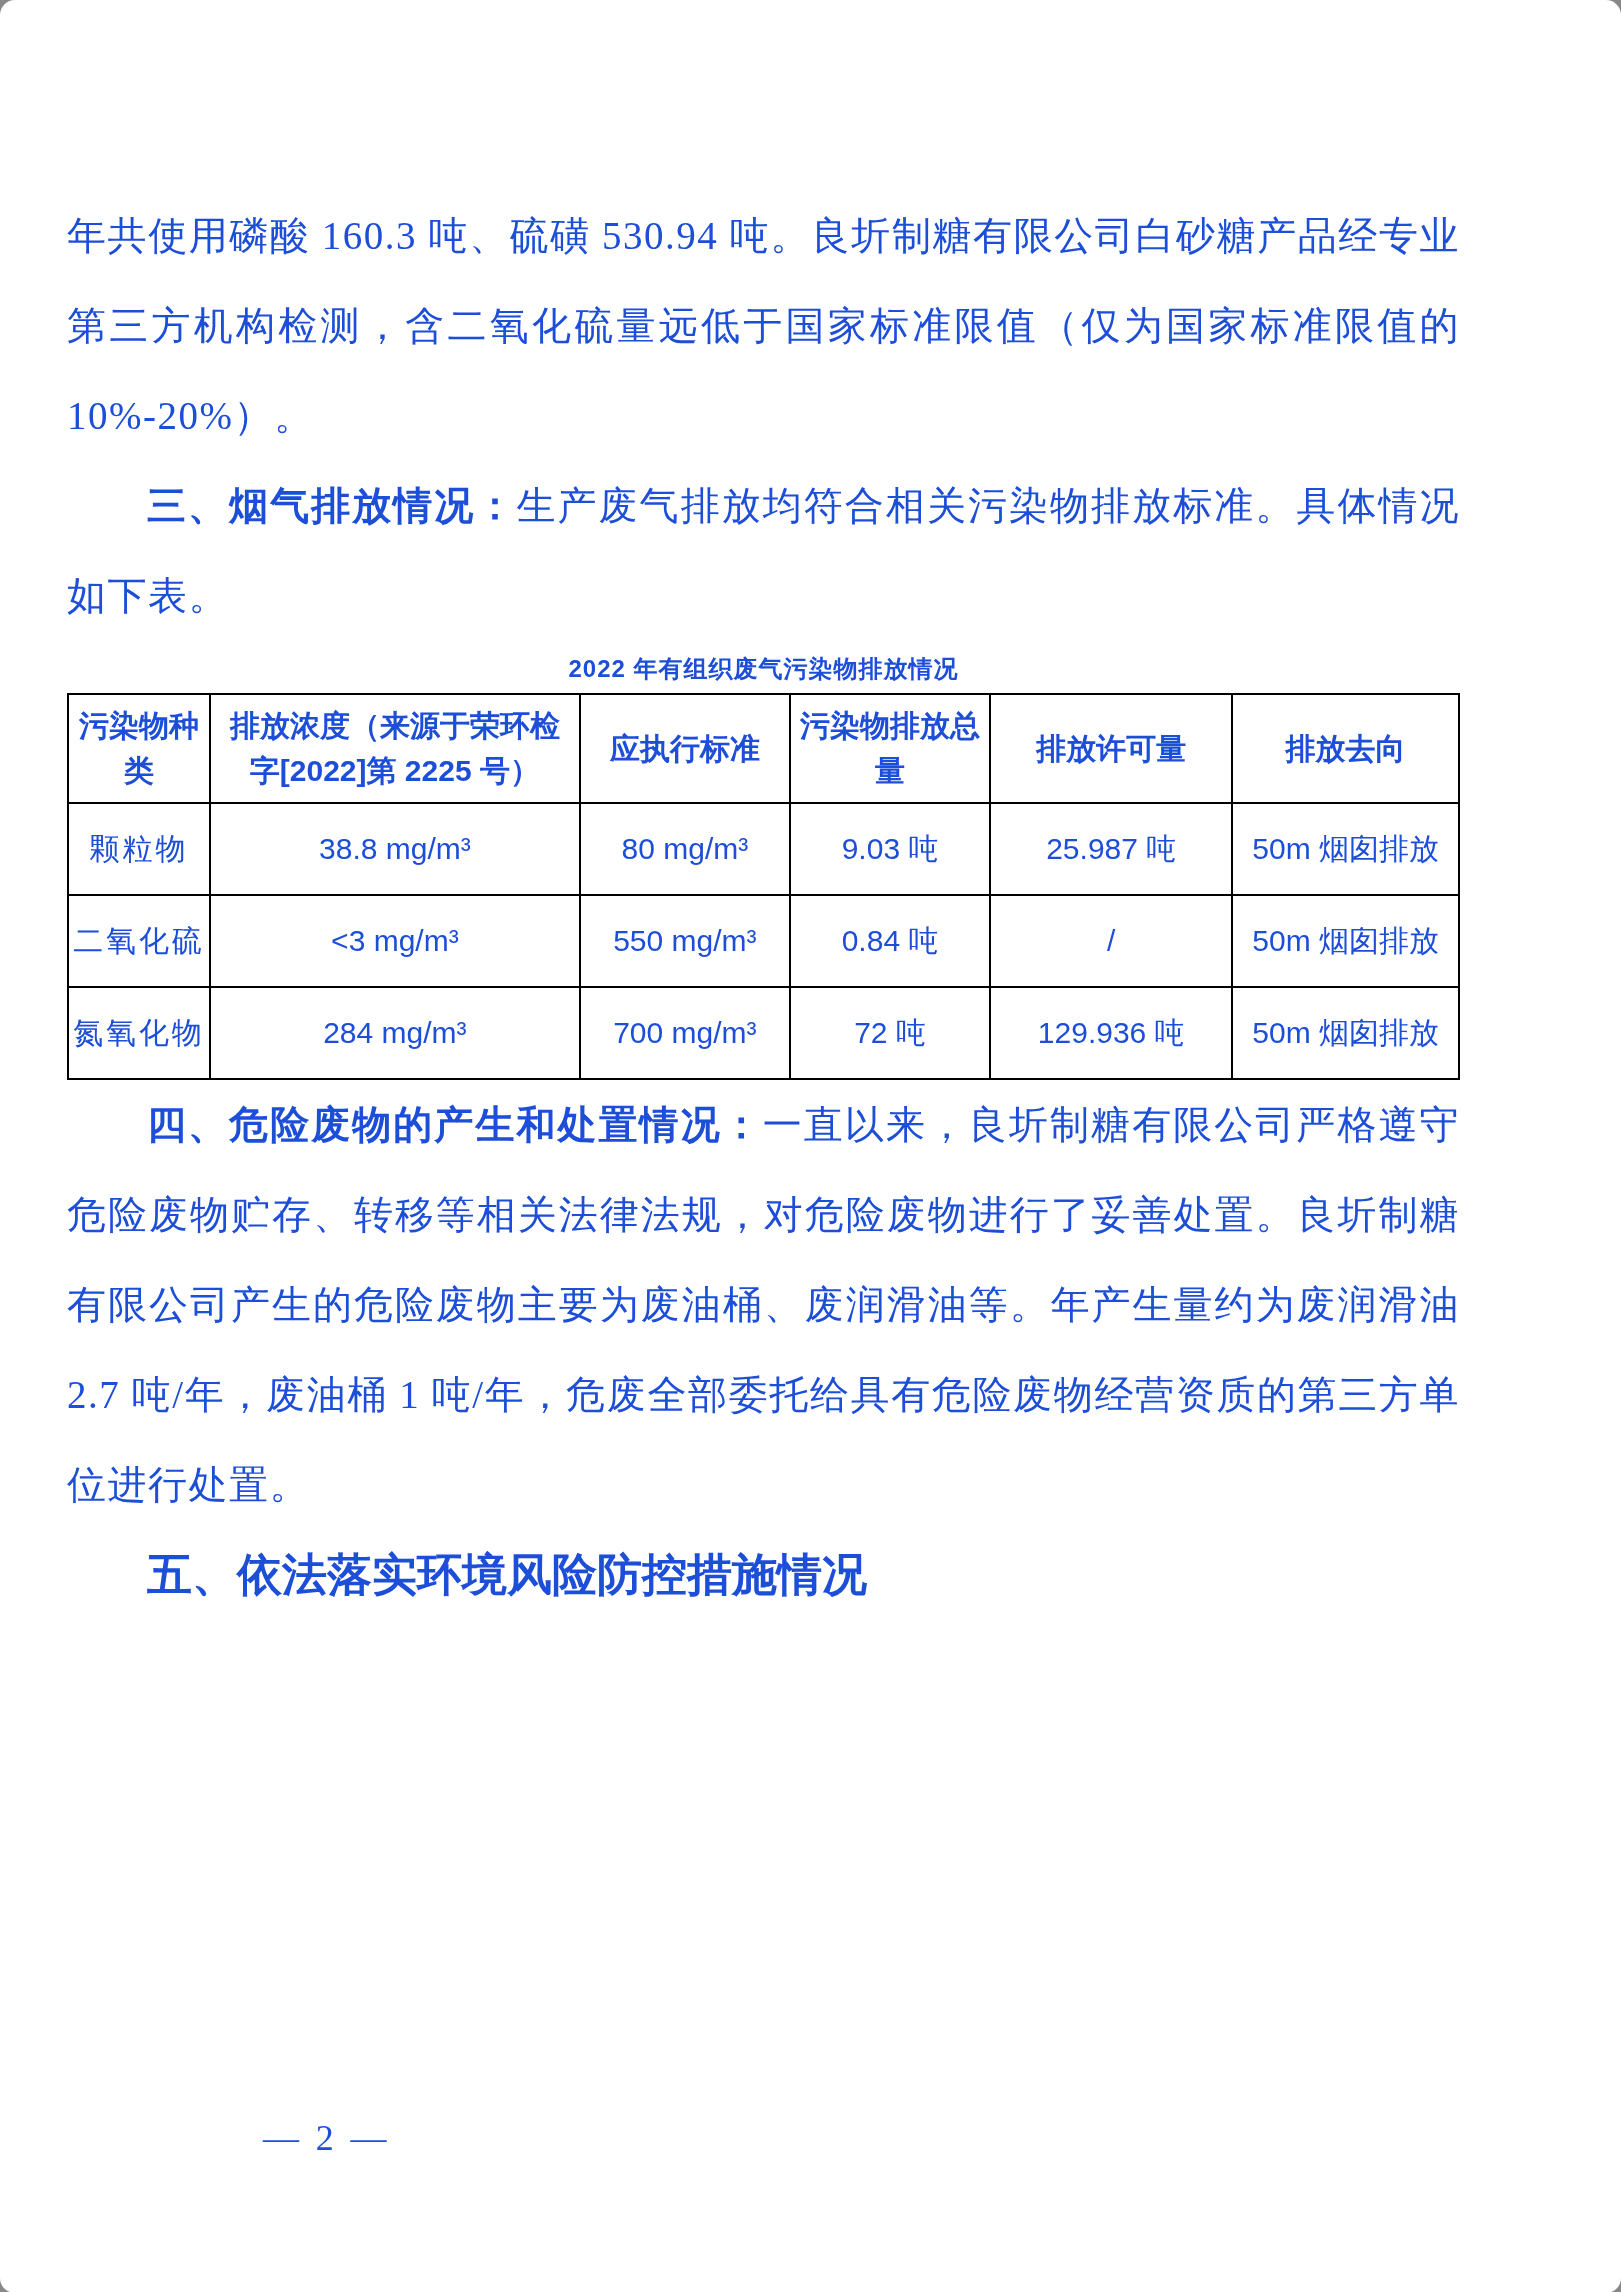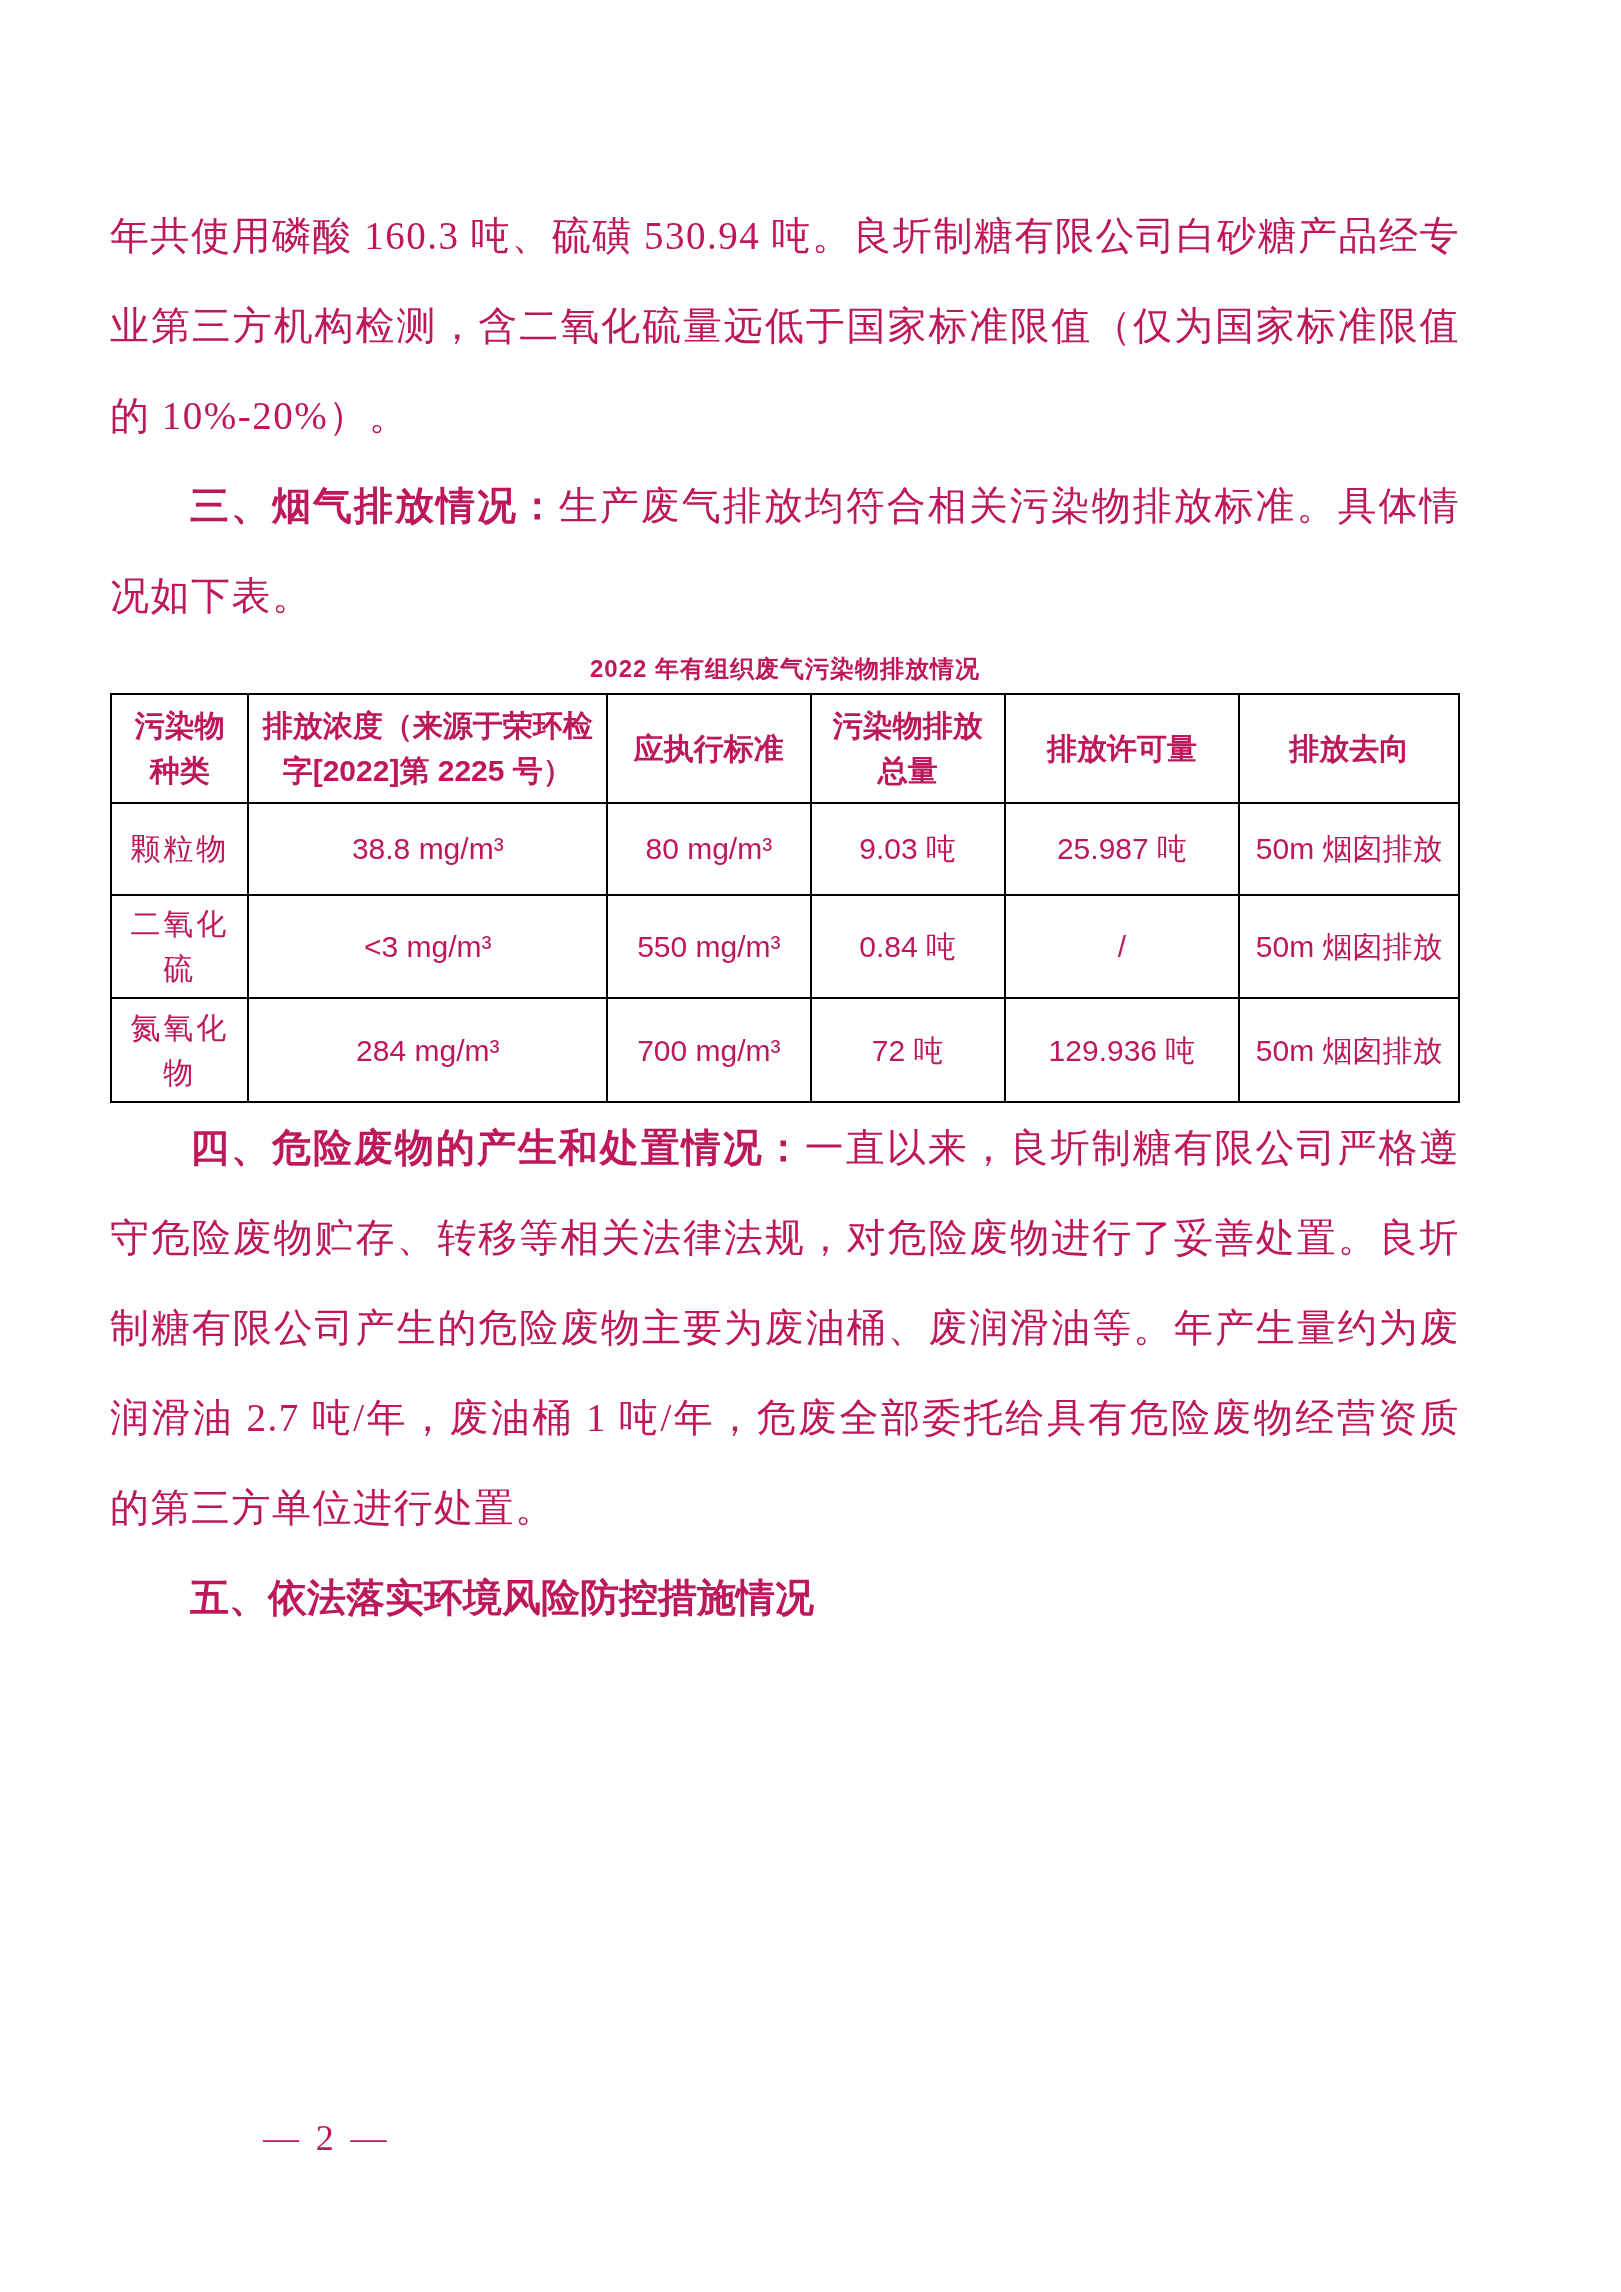--- a/index.html
+++ b/index.html
@@ -7,39 +7,40 @@
     padding: 0;
     background: #888;
   }
   .page {
     position: relative;
     width: 1621px;
     height: 2293px;
     margin: 0 auto;
     background: #ffffff;
     box-sizing: border-box;
-    padding: 191px 161px 0 110px;
-    color: #be185d;
+    padding: 191px 161px 0 67px;
+    color: #1d4ed8;
     font-family: "Liberation Serif", serif;
     overflow: hidden;
+    border-radius: 15px;
   }
   .body-text {
     font-size: 39px;
     line-height: 90px;
     letter-spacing: 1.5px;
     text-align: justify;
     margin: 0;
   }
   .indent { text-indent: 80px; }
   .heading-inline {
     font-family: "Liberation Sans", sans-serif;
     font-weight: bold;
   }
   .section-heading {
-    font-size: 39px;
+    font-size: 45px;
     line-height: 90px;
     margin: 0;
     text-indent: 80px;
     font-family: "Liberation Sans", sans-serif;
     font-weight: bold;
   }
   .table-title {
     font-size: 24px;
     font-weight: bold;
     text-align: center;

